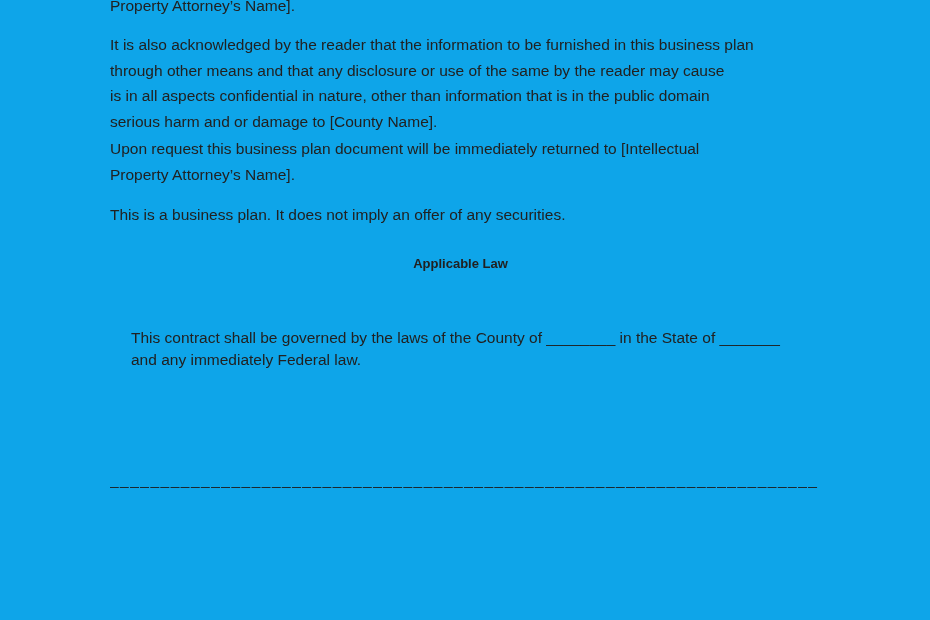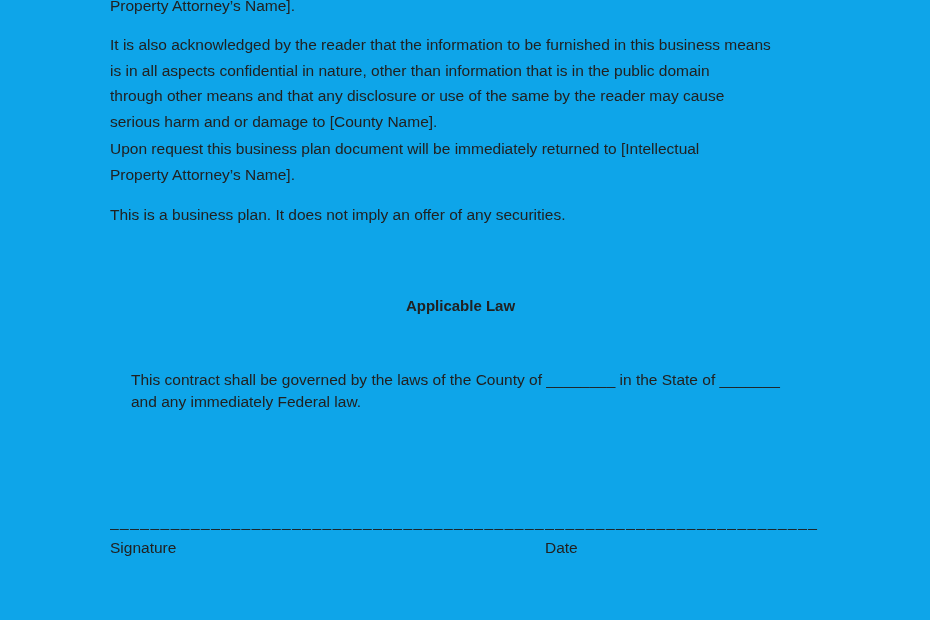--- a/index.html
+++ b/index.html
@@ -28,23 +28,23 @@
   }
   .line {
     display: block;
     white-space: nowrap;
   }
   .p-carryover { margin-top: -7px; }
   .p-confidentiality { margin-top: 13px; }
   .p-return { margin-top: 1px; }
   .p-disclaimer { margin-top: 14px; }
   .heading {
-    margin-top: 66px;
+    margin-top: 24px;
     width: 701px;
-    font-size: 15px;
+    font-size: 13px;
     line-height: 26px;
     font-weight: bold;
     text-align: center;
   }
   .p-governing {
     margin-top: 50px;
     font-size: 15.5px;
     line-height: 22px;
     margin-left: 21px;
   }
@@ -81,23 +81,23 @@
 <body>
 
 <div class="page">
   <div class="content">
 
     <div class="para p-carryover">
       <span class="line">Property Attorney’s Name].</span>
     </div>
 
     <div class="para p-confidentiality">
-      <span class="line">It is also acknowledged by the reader that the information to be furnished in this business means</span>
+      <span class="line">It is also acknowledged by the reader that the information to be furnished in this business plan</span>
+      <span class="line">through other means and that any disclosure or use of the same by the reader may cause</span>
       <span class="line">is in all aspects confidential in nature, other than information that is in the public domain</span>
-      <span class="line">through other means and that any disclosure or use of the same by the reader may cause</span>
       <span class="line">serious harm and or damage to [County Name].</span>
     </div>
 
     <div class="para p-return">
       <span class="line">Upon request this business plan document will be immediately returned to [Intellectual</span>
       <span class="line">Property Attorney’s Name].</span>
     </div>
 
     <div class="para p-disclaimer">
       <span class="line">This is a business plan. It does not imply an offer of any securities.</span>
@@ -105,19 +105,15 @@
 
     <div class="heading">Applicable Law</div>
 
     <div class="para p-governing">
       <span class="line">This contract shall be governed by the laws of the County of ________ in the State of _______</span>
       <span class="line">and any immediately Federal law.</span>
     </div>
 
     <div class="sig-rule">________________________________________________________________________</div>
 
-    <div class="labels-row">
-      <span class="label-signature">Signature</span>
-      <span class="label-date">Date</span>
-    </div>
 
   </div>
 </div>
 
 </body></html>

